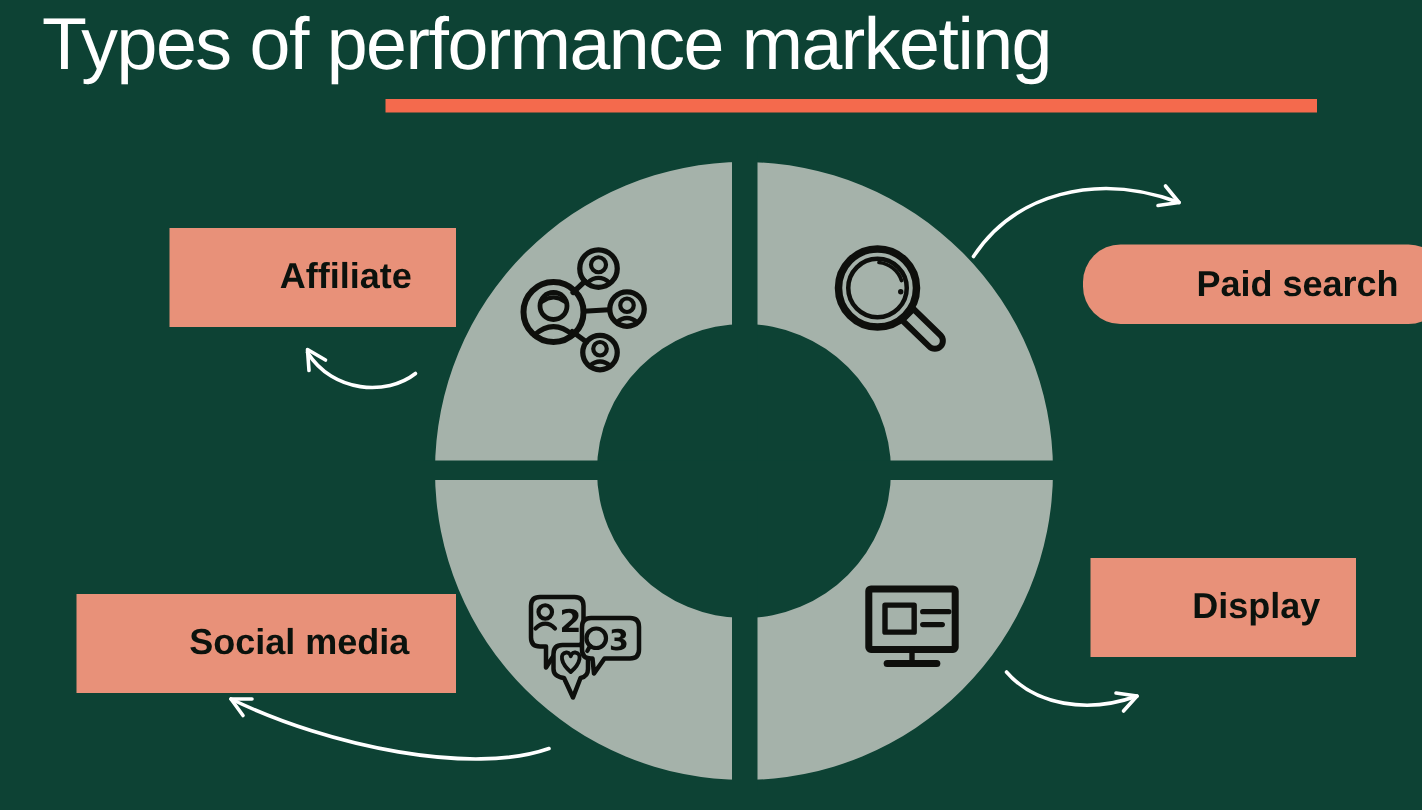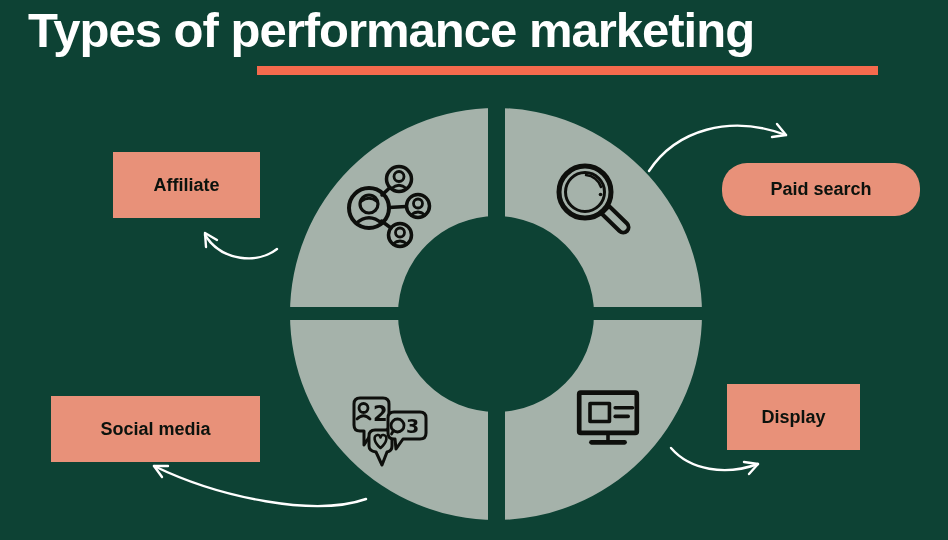--- a/index.html
+++ b/index.html
@@ -4,36 +4,36 @@
 <style>
   html,body{margin:0;padding:0;}
   body{
     width:948px;height:540px;position:relative;overflow:hidden;
     background:var(--background,#0d4234);
     font-family:"Liberation Sans", sans-serif;
   }
   .scene{position:absolute;left:0;top:0;}
   .page-title{
     position:absolute;left:28px;top:2px;margin:0;
-    font-size:49px;font-weight:700;letter-spacing:-1px;
+    font-size:49px;font-weight:400;letter-spacing:-1px;
     color:var(--title,#ffffff);white-space:nowrap;
   }
   .title-underline{
     position:absolute;left:257px;top:66px;width:621px;height:9px;
     background:var(--underline,#f46a4d);
   }
   .label{
     position:absolute;display:flex;align-items:center;justify-content:center;
     background:var(--label-bg,#e89179);color:var(--label-text,#0b120d);
-    font-size:18px;font-weight:700;white-space:nowrap;
+    font-size:24px;font-weight:700;white-space:nowrap;padding-left:44px;
   }
   #label-affiliate   {left:113px;top:152px;width:147px;height:66px;}
   #label-paid-search {left:722px;top:163px;width:198px;height:53px;border-radius:25px;}
   #label-social-media{left:51px; top:396px;width:209px;height:66px;}
-  #label-display     {left:727px;top:384px;width:133px;height:66px;}
+  #label-display     {left:727px;top:372px;width:133px;height:66px;}
   .icon-stroke{stroke:var(--icon-stroke,#0e0f0c);fill:none;stroke-linecap:round;stroke-linejoin:round;}
   .icon-fill{stroke:var(--icon-stroke,#0e0f0c);fill:var(--ring,#a5b2aa);stroke-linejoin:round;}
   .arrow{stroke:var(--arrow,#ffffff);fill:none;stroke-width:2.4;stroke-linecap:round;stroke-linejoin:round;}
   .icon-num{fill:var(--icon-stroke,#0e0f0c);font-family:"DejaVu Sans",sans-serif;font-weight:600;}
 </style>
 </head>
 <body>
 
 <svg class="scene" width="948" height="540" viewBox="0 0 948 540">
 

